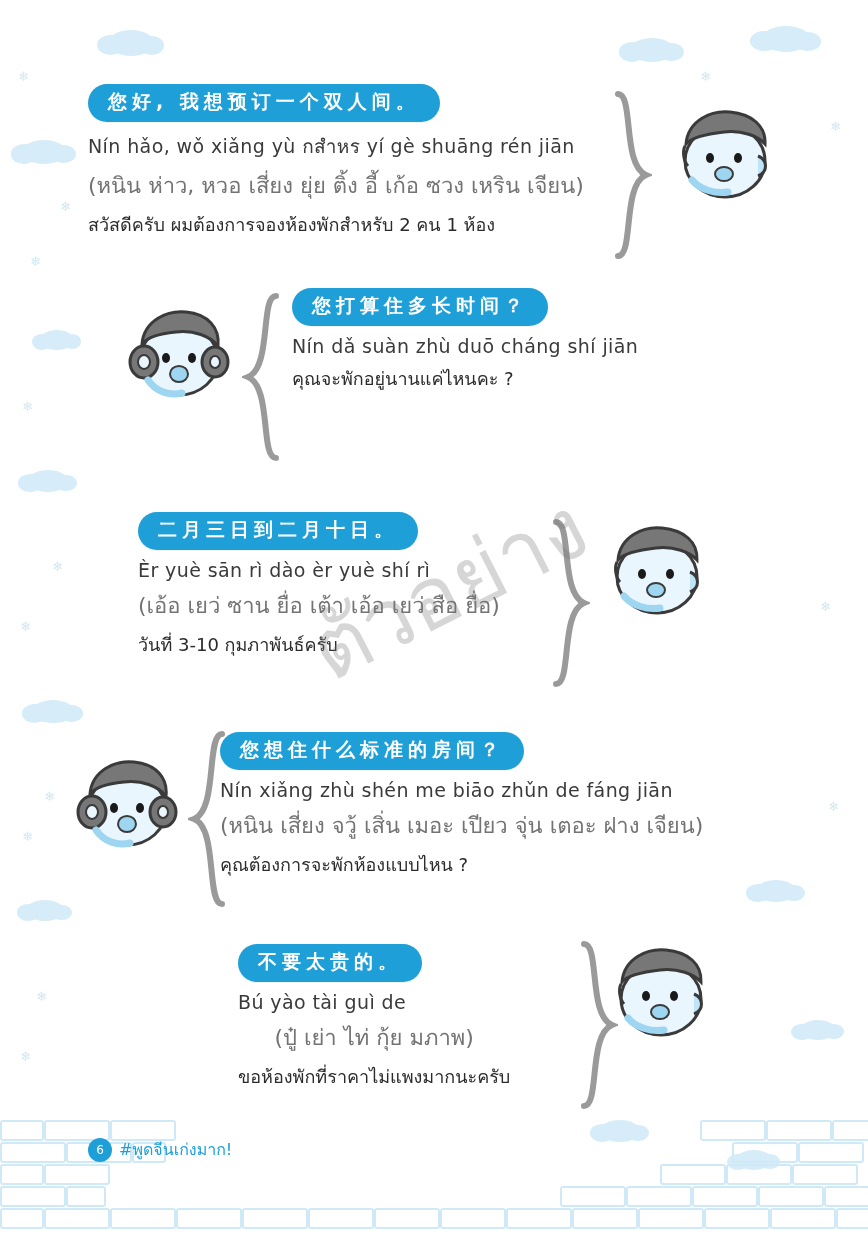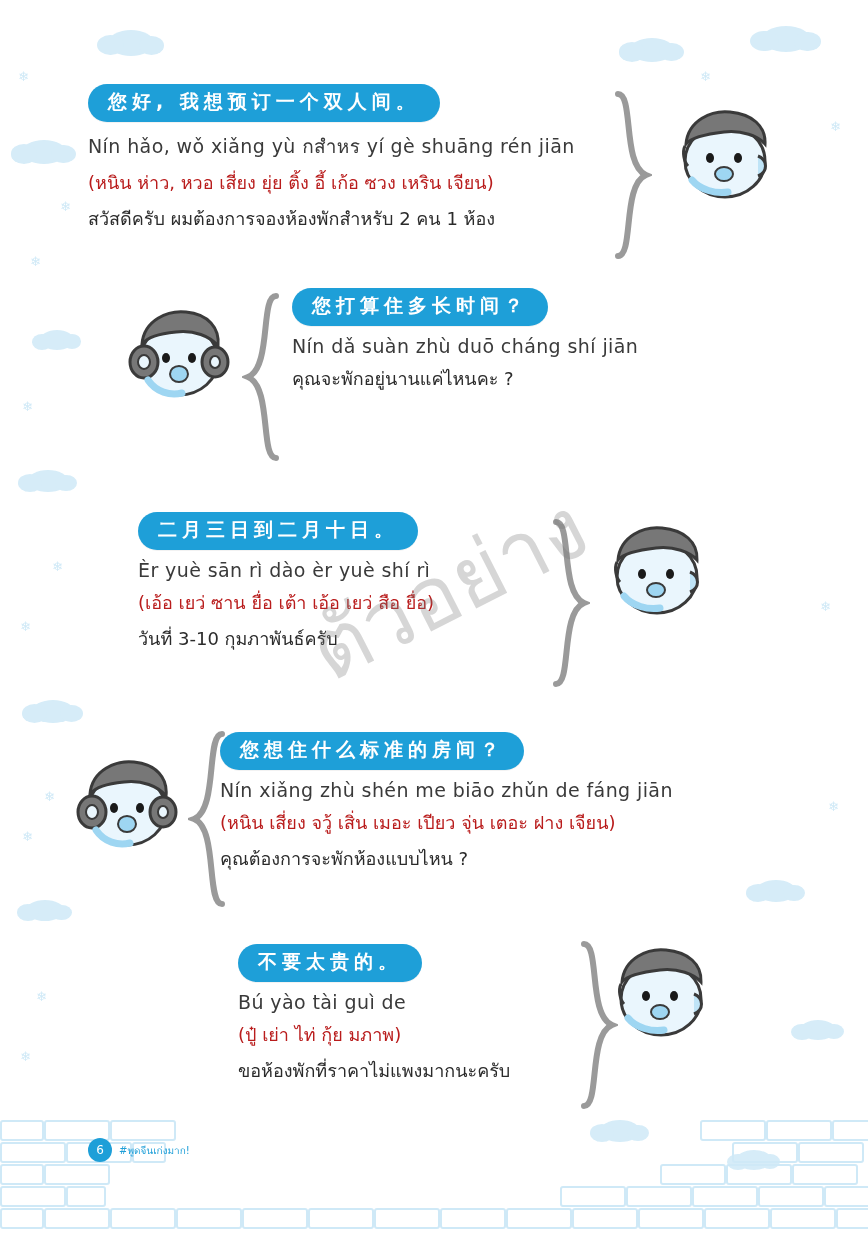--- a/index.html
+++ b/index.html
@@ -84,24 +84,25 @@
     box-shadow: 0 1px 0 rgba(0,0,0,.05);
   }
   .pinyin {
     color: #3a3a3a;
     font-size: 19px;
     margin-top: 9px;
     white-space: nowrap;
     letter-spacing: .4px;
   }
   .thaiphon {
-    color: #b91c1c;
-    font-size: 18px;
+    color: #737373;
+    font-size: 22px;
     margin-top: 7px;
     white-space: nowrap;
+    text-align: center;
   }
   .thaimean {
     color: #2b2b2b;
     font-size: 18px;
     margin-top: 7px;
     white-space: nowrap;
   }
 
   
   .brace {
@@ -140,21 +141,21 @@
     border-radius: 50%;
     background: #1e9fd8;
     color: #fff;
     font-size: 12px;
     display: flex;
     align-items: center;
     justify-content: center;
   }
   .foottext {
     color: #1e9fd8;
-    font-size: 10px;
+    font-size: 16px;
   }
 </style>
 </head>
 <body>
 
 <div id="page">
 
   <div class="cloud" style="left:108px;top:30px;width:46px;height:26px;"></div>
   <div class="cloud" style="left:630px;top:38px;width:44px;height:24px;"></div>
   <div class="cloud" style="left:762px;top:26px;width:48px;height:26px;"></div>

